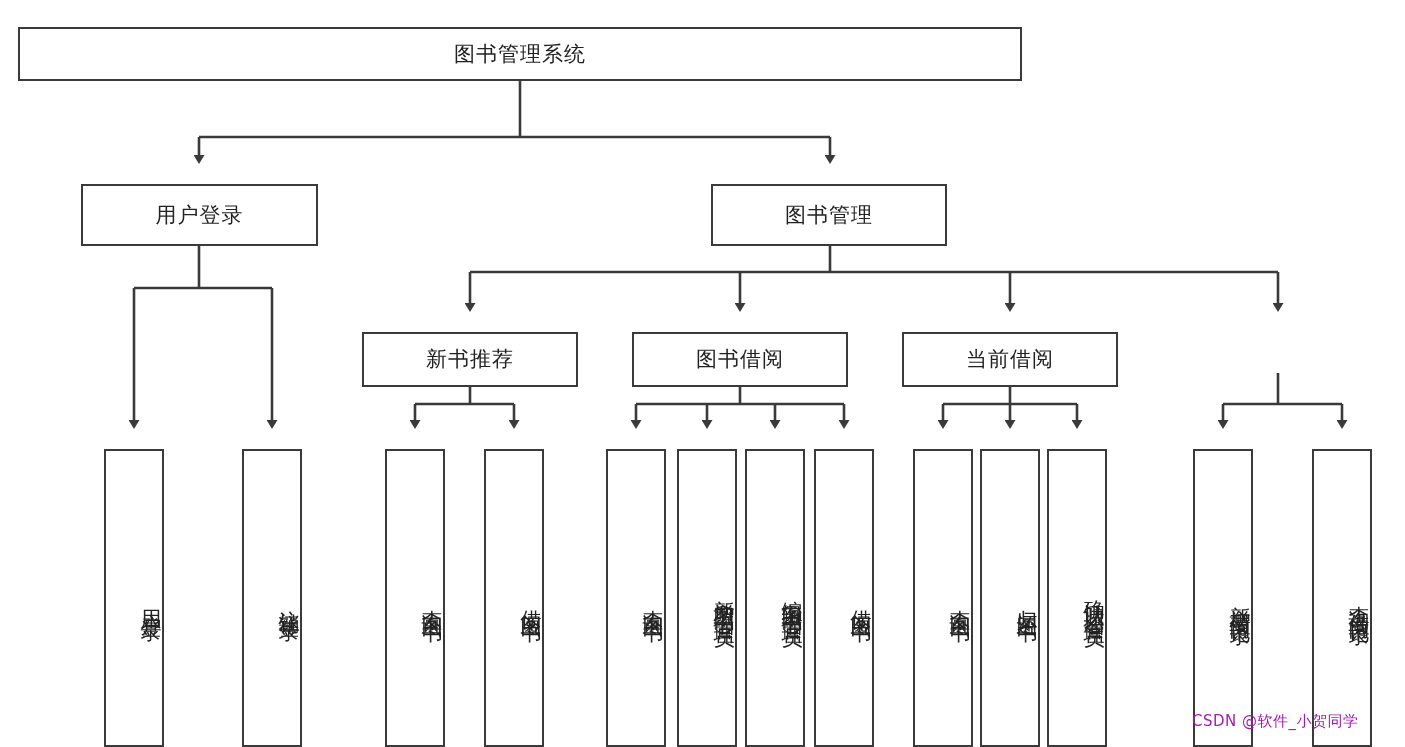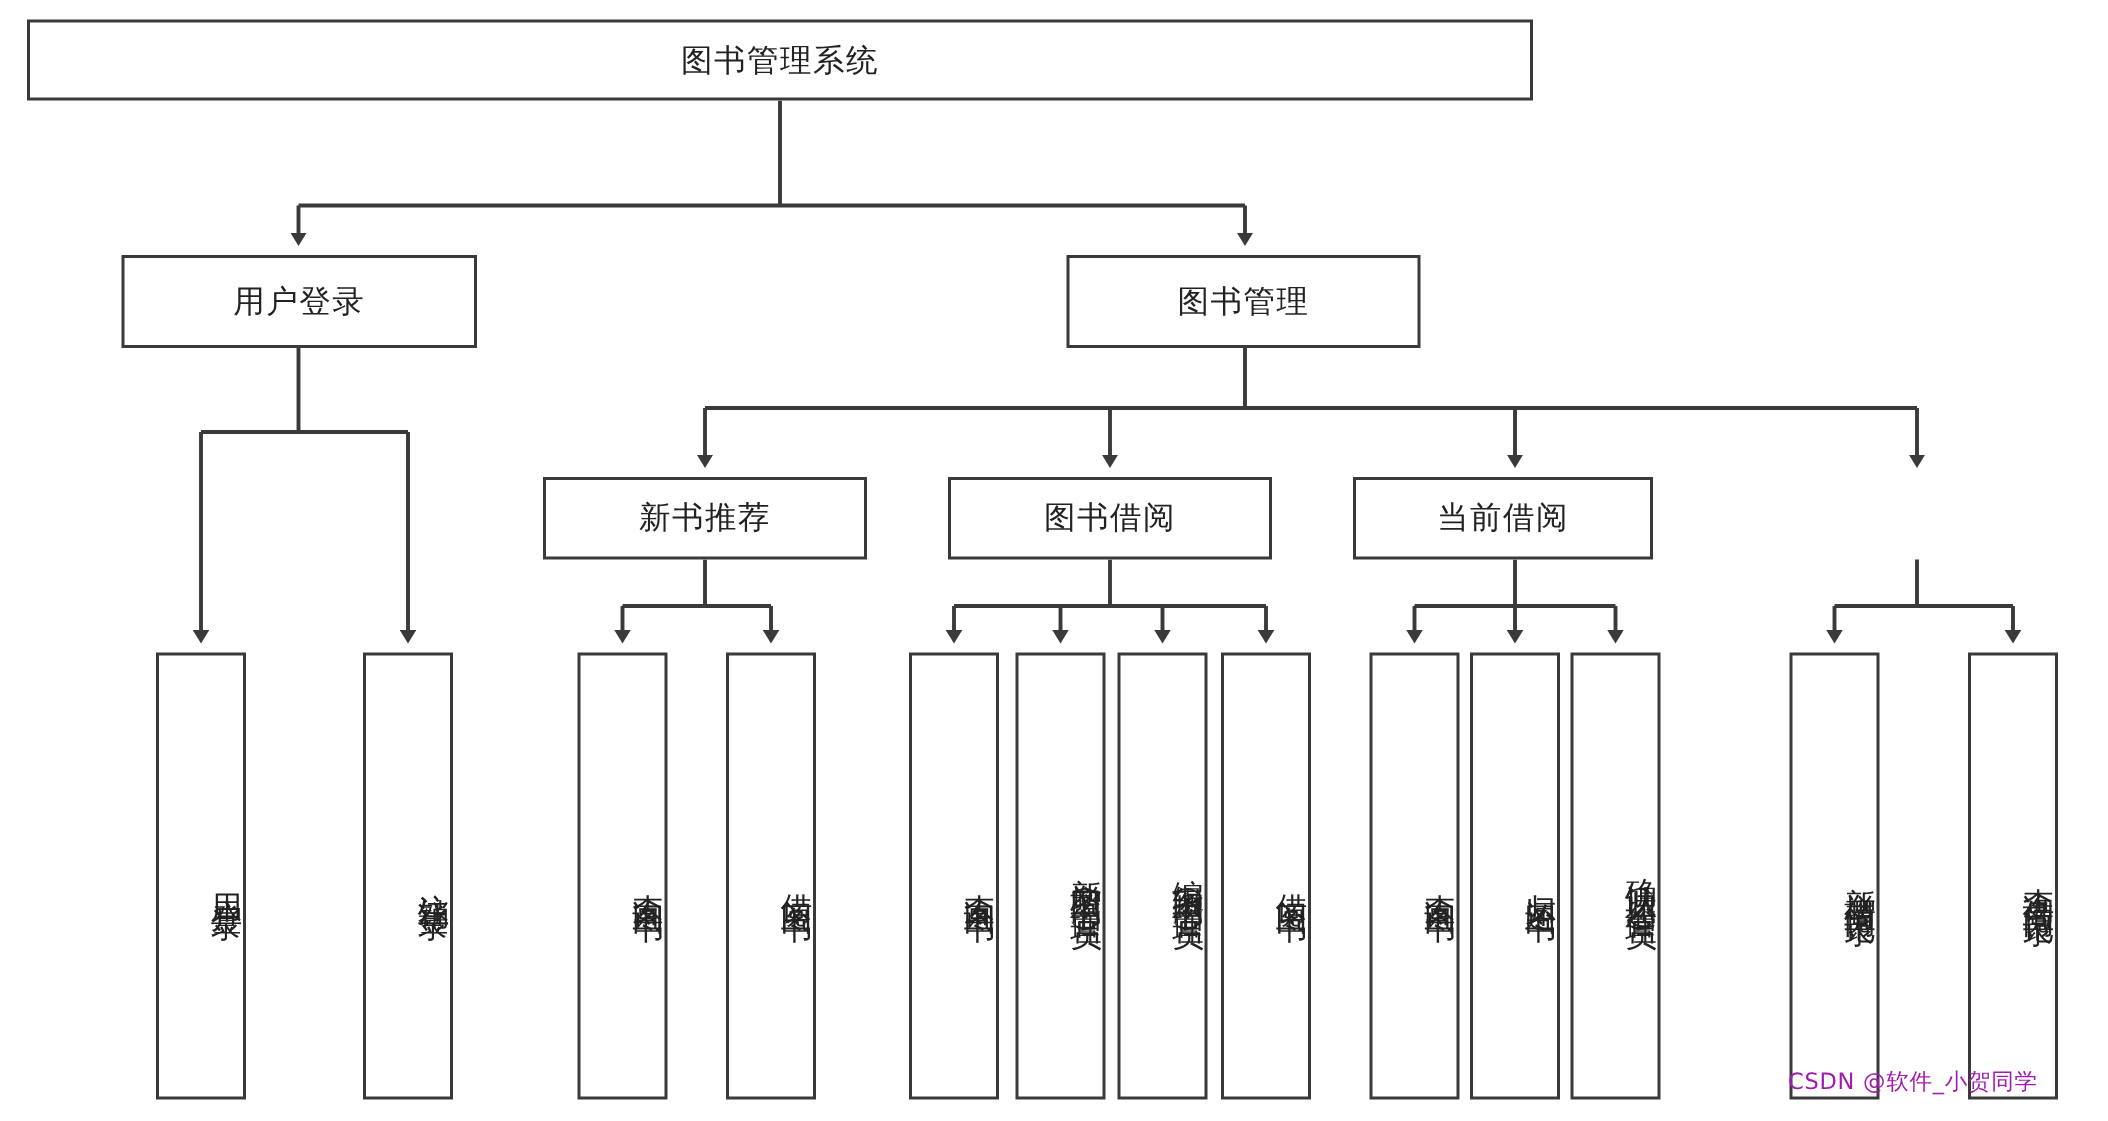--- a/index.html
+++ b/index.html
@@ -26,20 +26,21 @@
   }
   .node {
     position: absolute;
     box-sizing: border-box;
     border: 2.2px solid #3a3a3a;
     background: #ffffff;
     display: flex;
     align-items: center;
     justify-content: center;
     color: #222222;
+    margin-top: 14px;
   }
   .node.horiz {
     font-size: 21px;
     letter-spacing: 1px;
   }
   .node.vert {
     writing-mode: vertical-rl;
     text-orientation: upright;
     font-size: 21px;
     letter-spacing: 4px;
@@ -126,21 +127,21 @@
   <div class="node horiz" style="left:362px; top:318px; width:216px; height:55px;">
     <span class="label">新书推荐</span>
   </div>
 
   <div class="node horiz" style="left:711px; top:170px; width:236px; height:62px;">
     <span class="label">图书管理</span>
   </div>
   <div class="node horiz" style="left:632px; top:318px; width:216px; height:55px;text-align:center;">
     <span class="label">图书借阅</span>
   </div>
-  <div class="node horiz" style="left:902px; top:318px; width:200px; height:55px;">
+  <div class="node horiz" style="left:902px; top:318px; width:216px; height:55px;">
     <span class="label">当前借阅</span>
   </div>
 
   <div class="node vert" style="left:104px; top:435px; width:60px; height:298px;">
     <span class="label">用户登录</span>
   </div>
   <div class="node vert" style="left:242px; top:435px; width:60px; height:298px;">
     <span class="label">注销登录</span>
   </div>
   <div class="node vert" style="left:385px; top:435px; width:60px; height:298px;">

